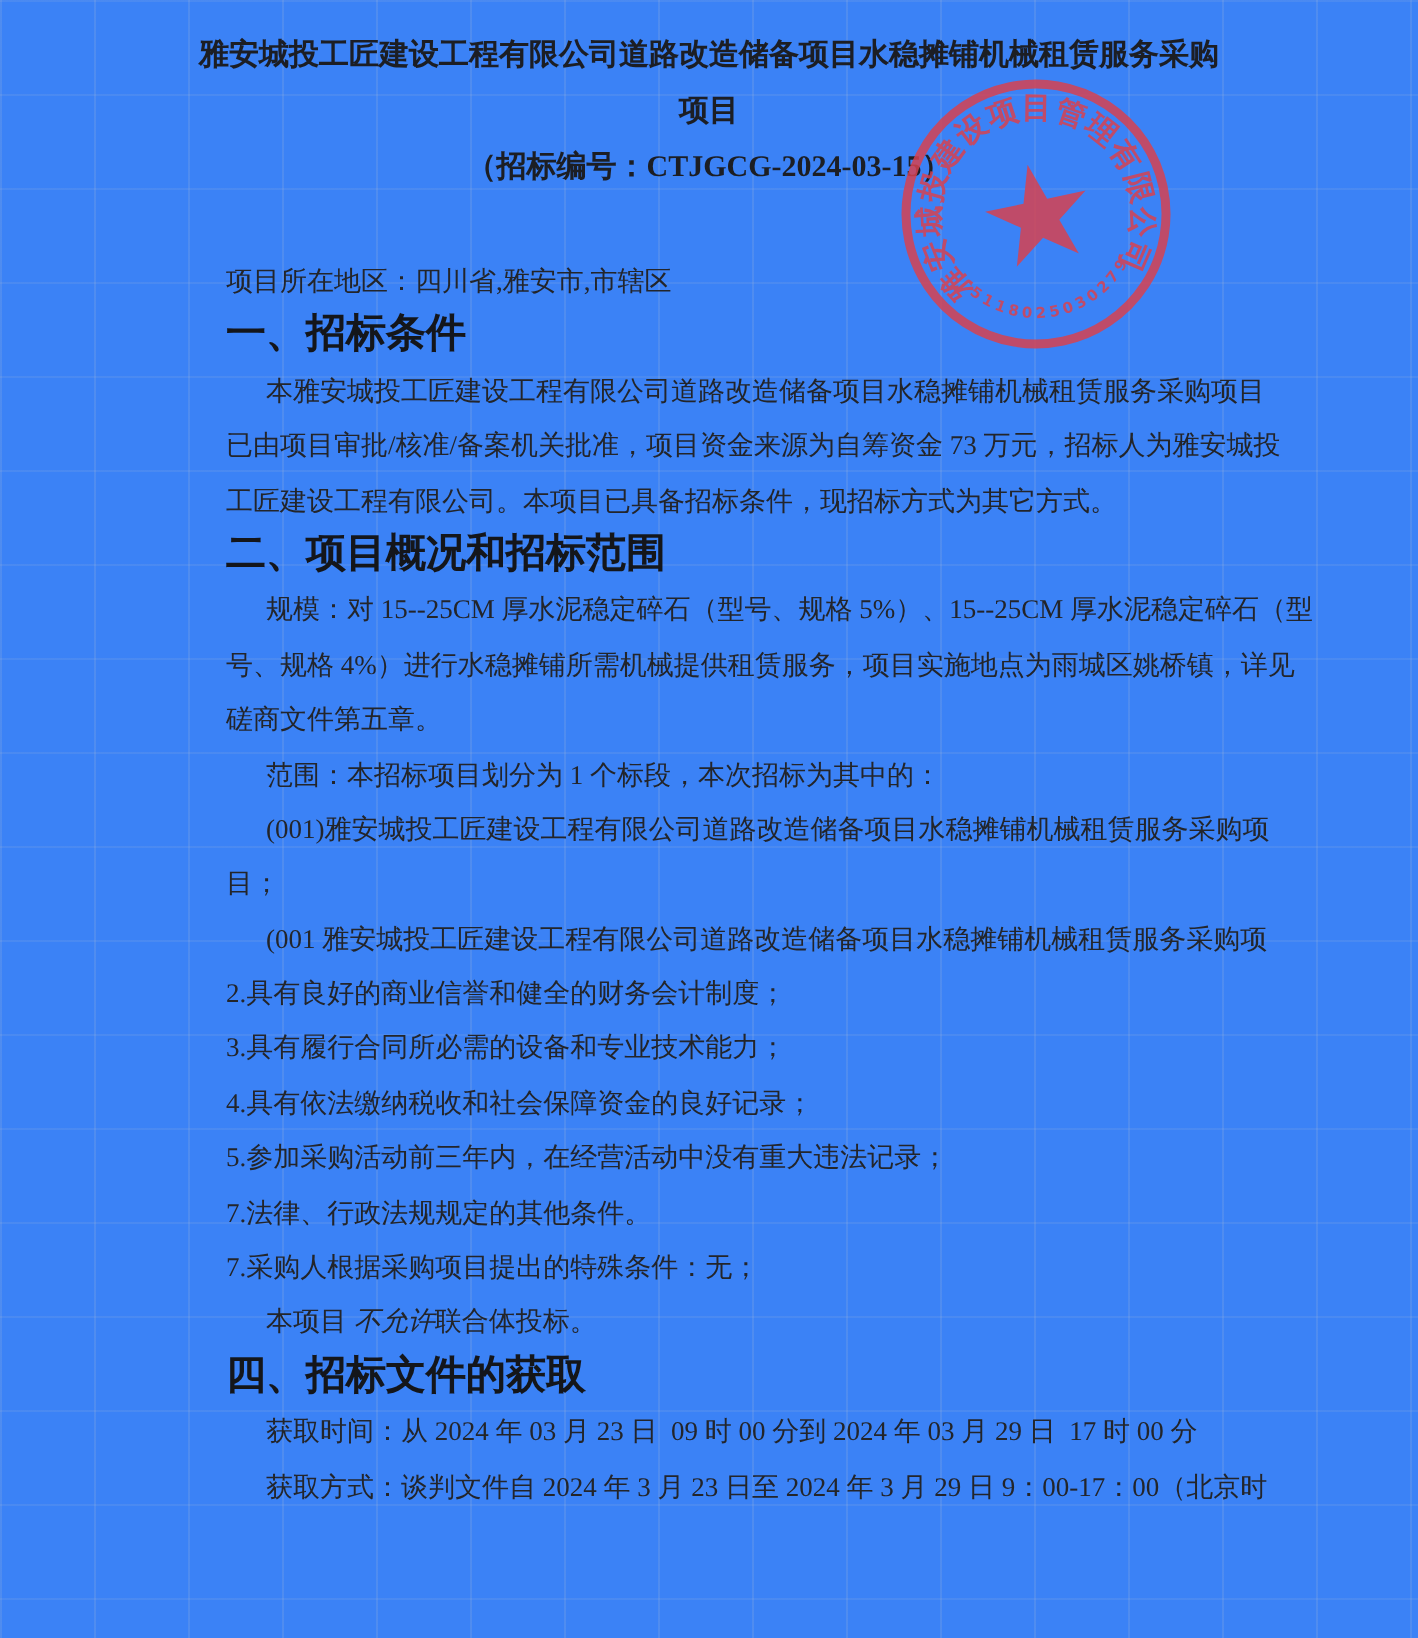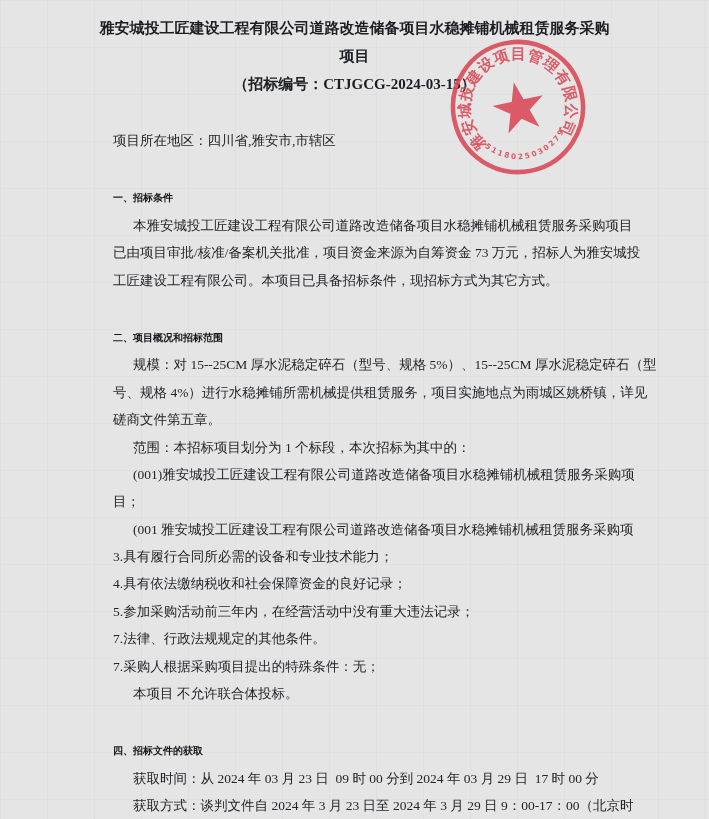--- a/index.html
+++ b/index.html
@@ -1,19 +1,19 @@
 <!DOCTYPE html>
 <html><head>
 <meta charset="utf-8">
 <style>
   html,body{margin:0;padding:0;background:#ffffff;}
   .page{
     position:relative;
     width:709px;height:819px;
-    background:#e5e5e5;
+    background:#3b82f6;
     overflow:hidden;
     font-family:"Liberation Serif","DejaVu Serif",serif;
     color:#23252a;
   }
   
   .page::before{
     content:"";
     position:absolute;inset:0;
     background:
       repeating-linear-gradient(to right, rgba(185,195,210,0.16) 0 1px, transparent 1px 47px),
@@ -37,26 +37,25 @@
     left:113px;top:127px;right:52px;
   }
   .line{
     height:27.4px;
     line-height:27.4px;
     font-size:13.5px;
     white-space:pre;
   }
   .line.heading{
     font-weight:bold;
-    font-size:10px;
+    font-size:20px;
     color:#14161b;
-    margin-top:30px;
   }
   .line.indent{ padding-left:20px; }
-  .em{ font-family:"Liberation Serif","DejaVu Serif",serif; }
+  .em{ font-style:italic; font-family:"Liberation Serif","DejaVu Serif",serif; }
   .seal{
     position:absolute;
     left:442px;top:31px;
     width:152px;height:152px;
     pointer-events:none;
   }
 </style>
 </head>
 <body>
 
@@ -92,20 +91,21 @@
       <div class="line plain">已由项目审批/核准/备案机关批准，项目资金来源为自筹资金 73 万元，招标人为雅安城投</div>
       <div class="line plain">工匠建设工程有限公司。本项目已具备招标条件，现招标方式为其它方式。</div>
       <div class="line heading">二、项目概况和招标范围</div>
       <div class="line indent">规模：对 15--25CM 厚水泥稳定碎石（型号、规格 5%）、15--25CM 厚水泥稳定碎石（型</div>
       <div class="line plain">号、规格 4%）进行水稳摊铺所需机械提供租赁服务，项目实施地点为雨城区姚桥镇，详见</div>
       <div class="line plain">磋商文件第五章。</div>
       <div class="line indent">范围：本招标项目划分为 1 个标段，本次招标为其中的：</div>
       <div class="line indent">(001)雅安城投工匠建设工程有限公司道路改造储备项目水稳摊铺机械租赁服务采购项</div>
       <div class="line plain">目；</div>
       <div class="line indent">(001 雅安城投工匠建设工程有限公司道路改造储备项目水稳摊铺机械租赁服务采购项</div>
+      <div class="line plain">2.具有良好的商业信誉和健全的财务会计制度；</div>
       <div class="line plain">3.具有履行合同所必需的设备和专业技术能力；</div>
       <div class="line plain">4.具有依法缴纳税收和社会保障资金的良好记录；</div>
       <div class="line plain">5.参加采购活动前三年内，在经营活动中没有重大违法记录；</div>
       <div class="line plain">7.法律、行政法规规定的其他条件。</div>
       <div class="line plain">7.采购人根据采购项目提出的特殊条件：无；</div>
       <div class="line indent"><span>本项目 </span><span class="em">不允许</span><span>联合体投标。</span></div>
       <div class="line heading">四、招标文件的获取</div>
       <div class="line indent">获取时间：从 2024 年 03 月 23 日  09 时 00 分到 2024 年 03 月 29 日  17 时 00 分</div>
       <div class="line indent">获取方式：谈判文件自 2024 年 3 月 23 日至 2024 年 3 月 29 日 9：00-17：00（北京时</div>
     </div>

